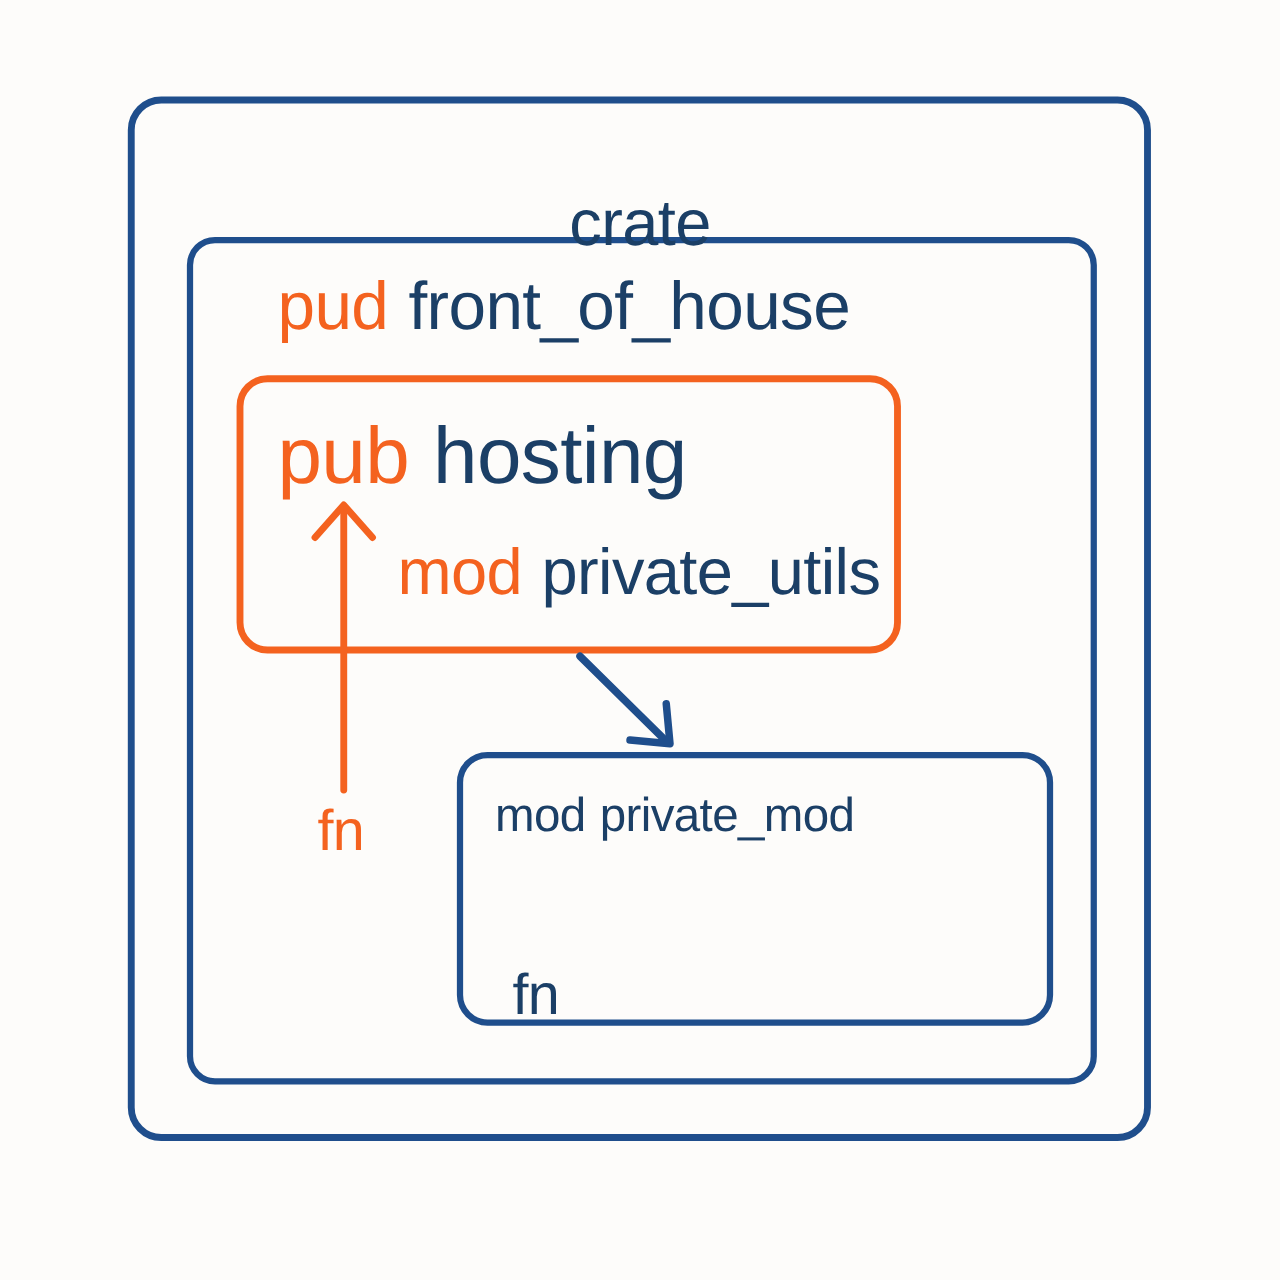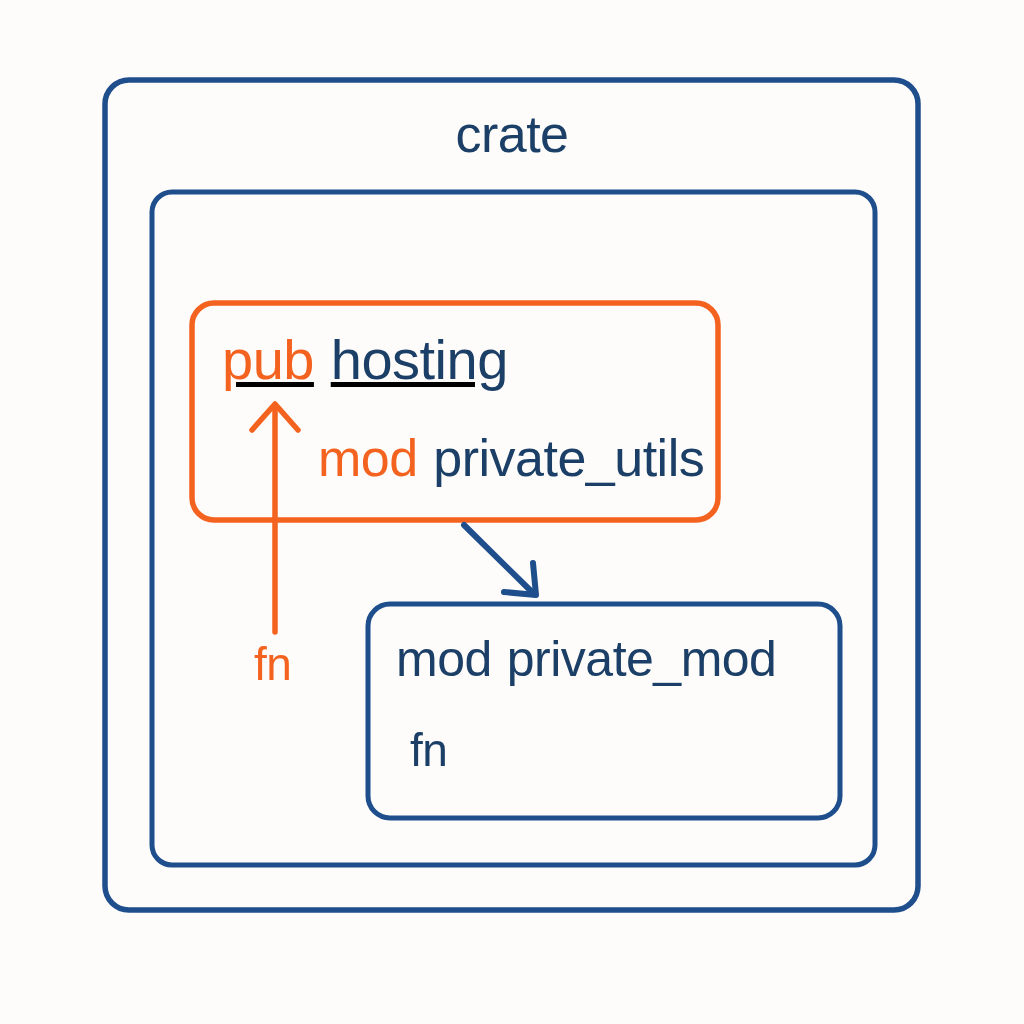--- a/index.html
+++ b/index.html
@@ -28,51 +28,50 @@
   .lbl {
     position: absolute;
     white-space: nowrap;
     font-family: "Liberation Sans", sans-serif;
     font-weight: 400;
     letter-spacing: -0.5px;
     line-height: 1;
     pointer-events: none;
   }
   .kw-orange { color: #f4621f; }
-  .txt-blue  { color: #1b3f66; }
+  .txt-blue  { color: #1b3f66; margin-top: 45px; }
   .kw-blue   { color: #1b3f66; }
 
   
   #crate-title {
     left: 0; top: 108px;
     width: 1024px;
     text-align: center;
     font-size: 52px;
     letter-spacing: -0.5px;
   }
   
   #front-of-house-row {
     left: 222px; top: 218px;
     font-size: 54px;
   }
   
   #hosting-row {
     left: 222px; top: 332px;
-    font-size: 56px;
-    text-decoration: underline;
+    font-size: 64px;
   }
   
   #private-utils-row {
     left: 318px; top: 432px;
     font-size: 52px;
   }
   
   #private-mod-row {
     left: 396px; top: 634px;
-    font-size: 50px;
+    font-size: 38px;
   }
   
   #fn-hosting {
     left: 254px; top: 641px;
     font-size: 46px;
   }
   #fn-private-mod {
     left: 410px; top: 727px;
     font-size: 46px;
   }
@@ -99,20 +98,23 @@
     </g>
 
     <g>
       <line x1="464" y1="525" x2="534" y2="594" stroke="#1f4e8c" stroke-width="6" stroke-linecap="round"></line>
       <polyline points="504,592 536,595 533,563" fill="none" stroke="#1f4e8c" stroke-width="6" stroke-linecap="round" stroke-linejoin="round"></polyline>
     </g>
   </svg>
 
   <div class="lbl txt-blue" id="crate-title">crate</div>
 
+  <div class="lbl" id="front-of-house-row">
+    <span class="kw-orange">pud</span><span class="sp"></span><span class="txt-blue">front_of_house</span>
+  </div>
 
   <div class="lbl" id="hosting-row">
     <span class="kw-orange">pub</span><span class="sp"></span><span class="txt-blue">hosting</span>
   </div>
 
   <div class="lbl" id="private-utils-row">
     <span class="kw-orange">mod</span><span class="sp"></span><span class="txt-blue">private_utils</span>
   </div>
 
   <div class="lbl" id="private-mod-row">

